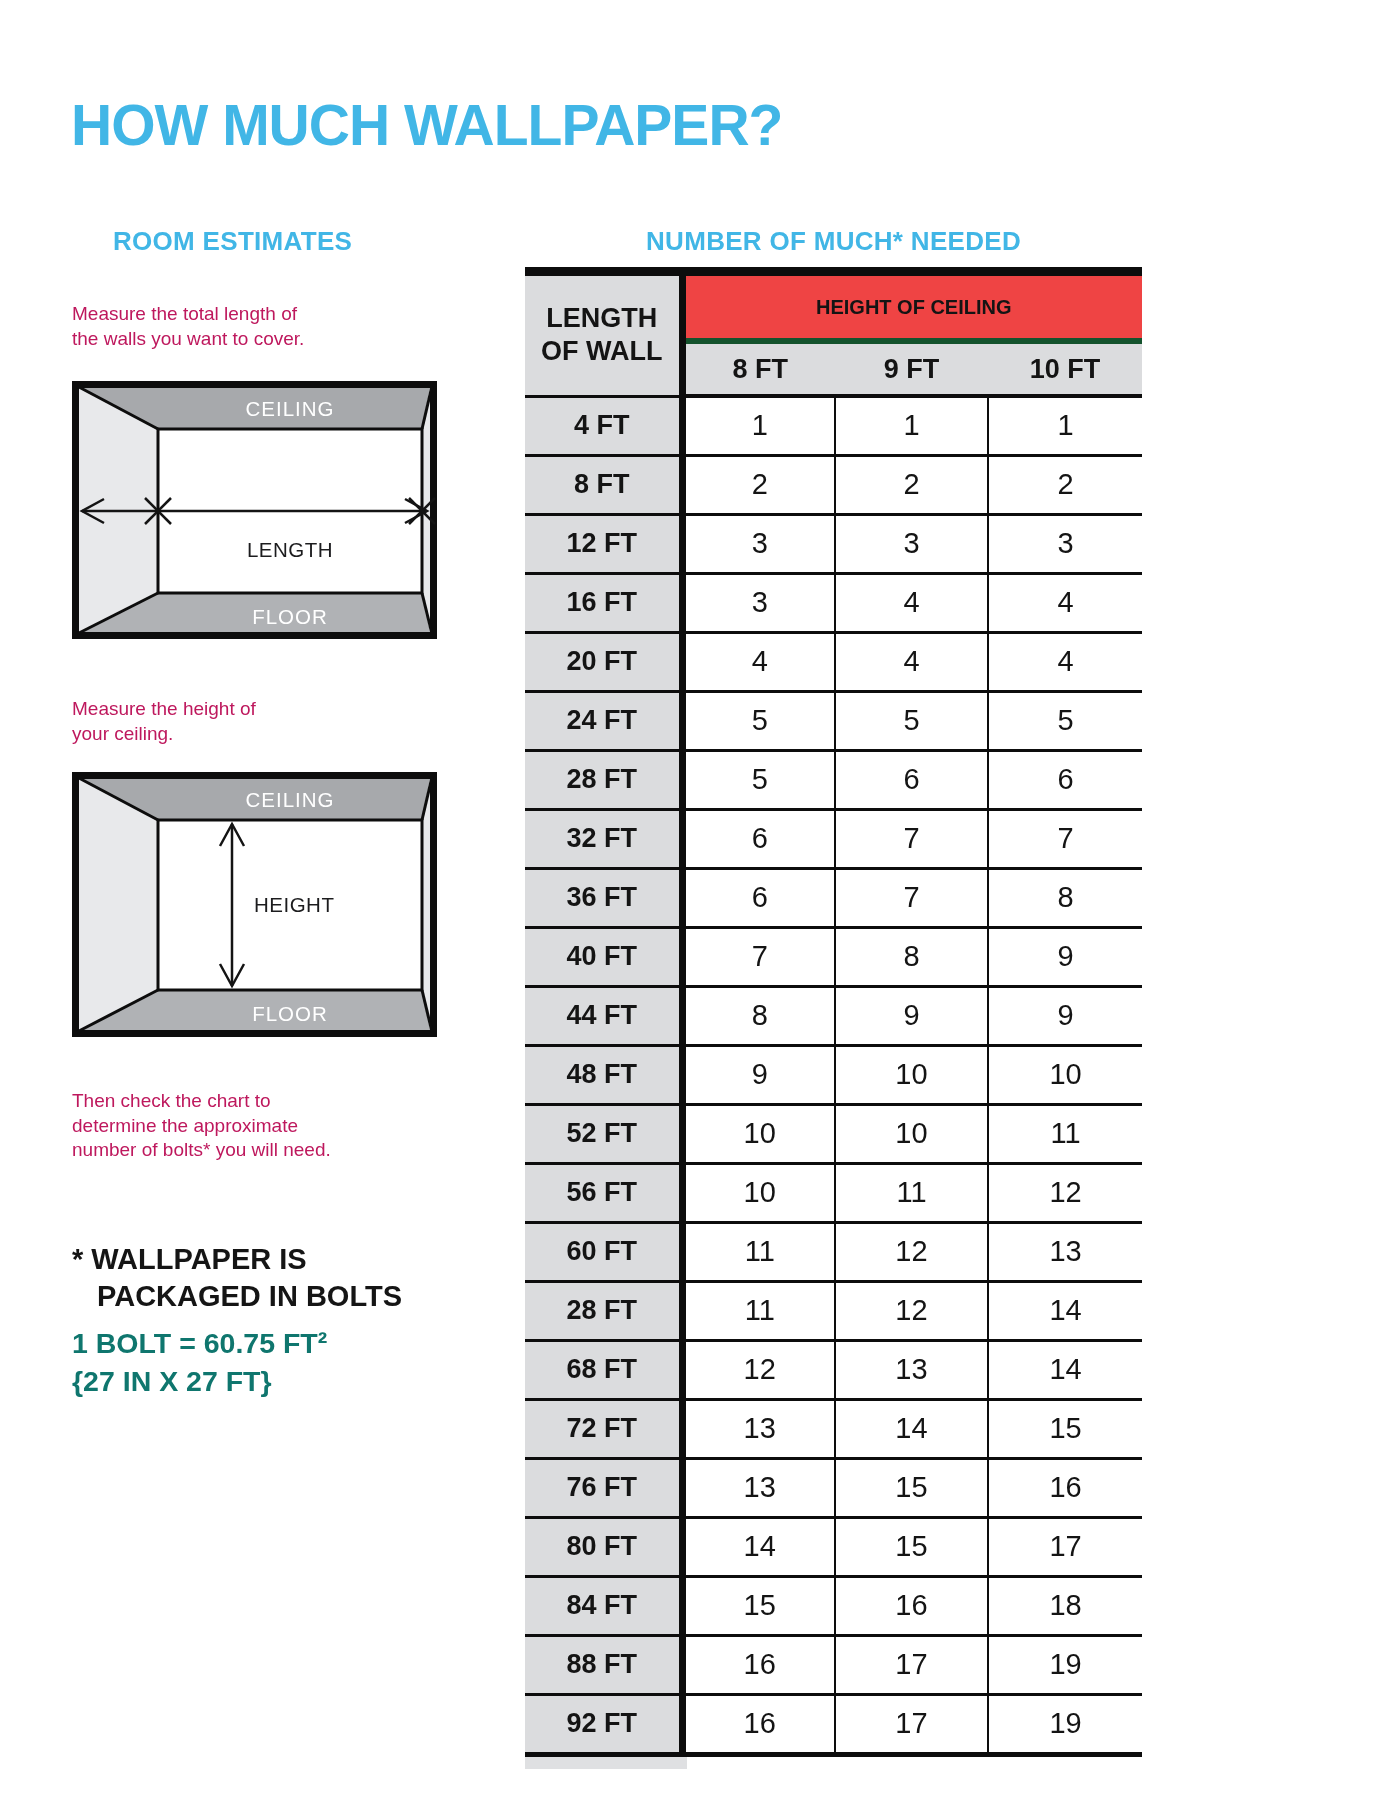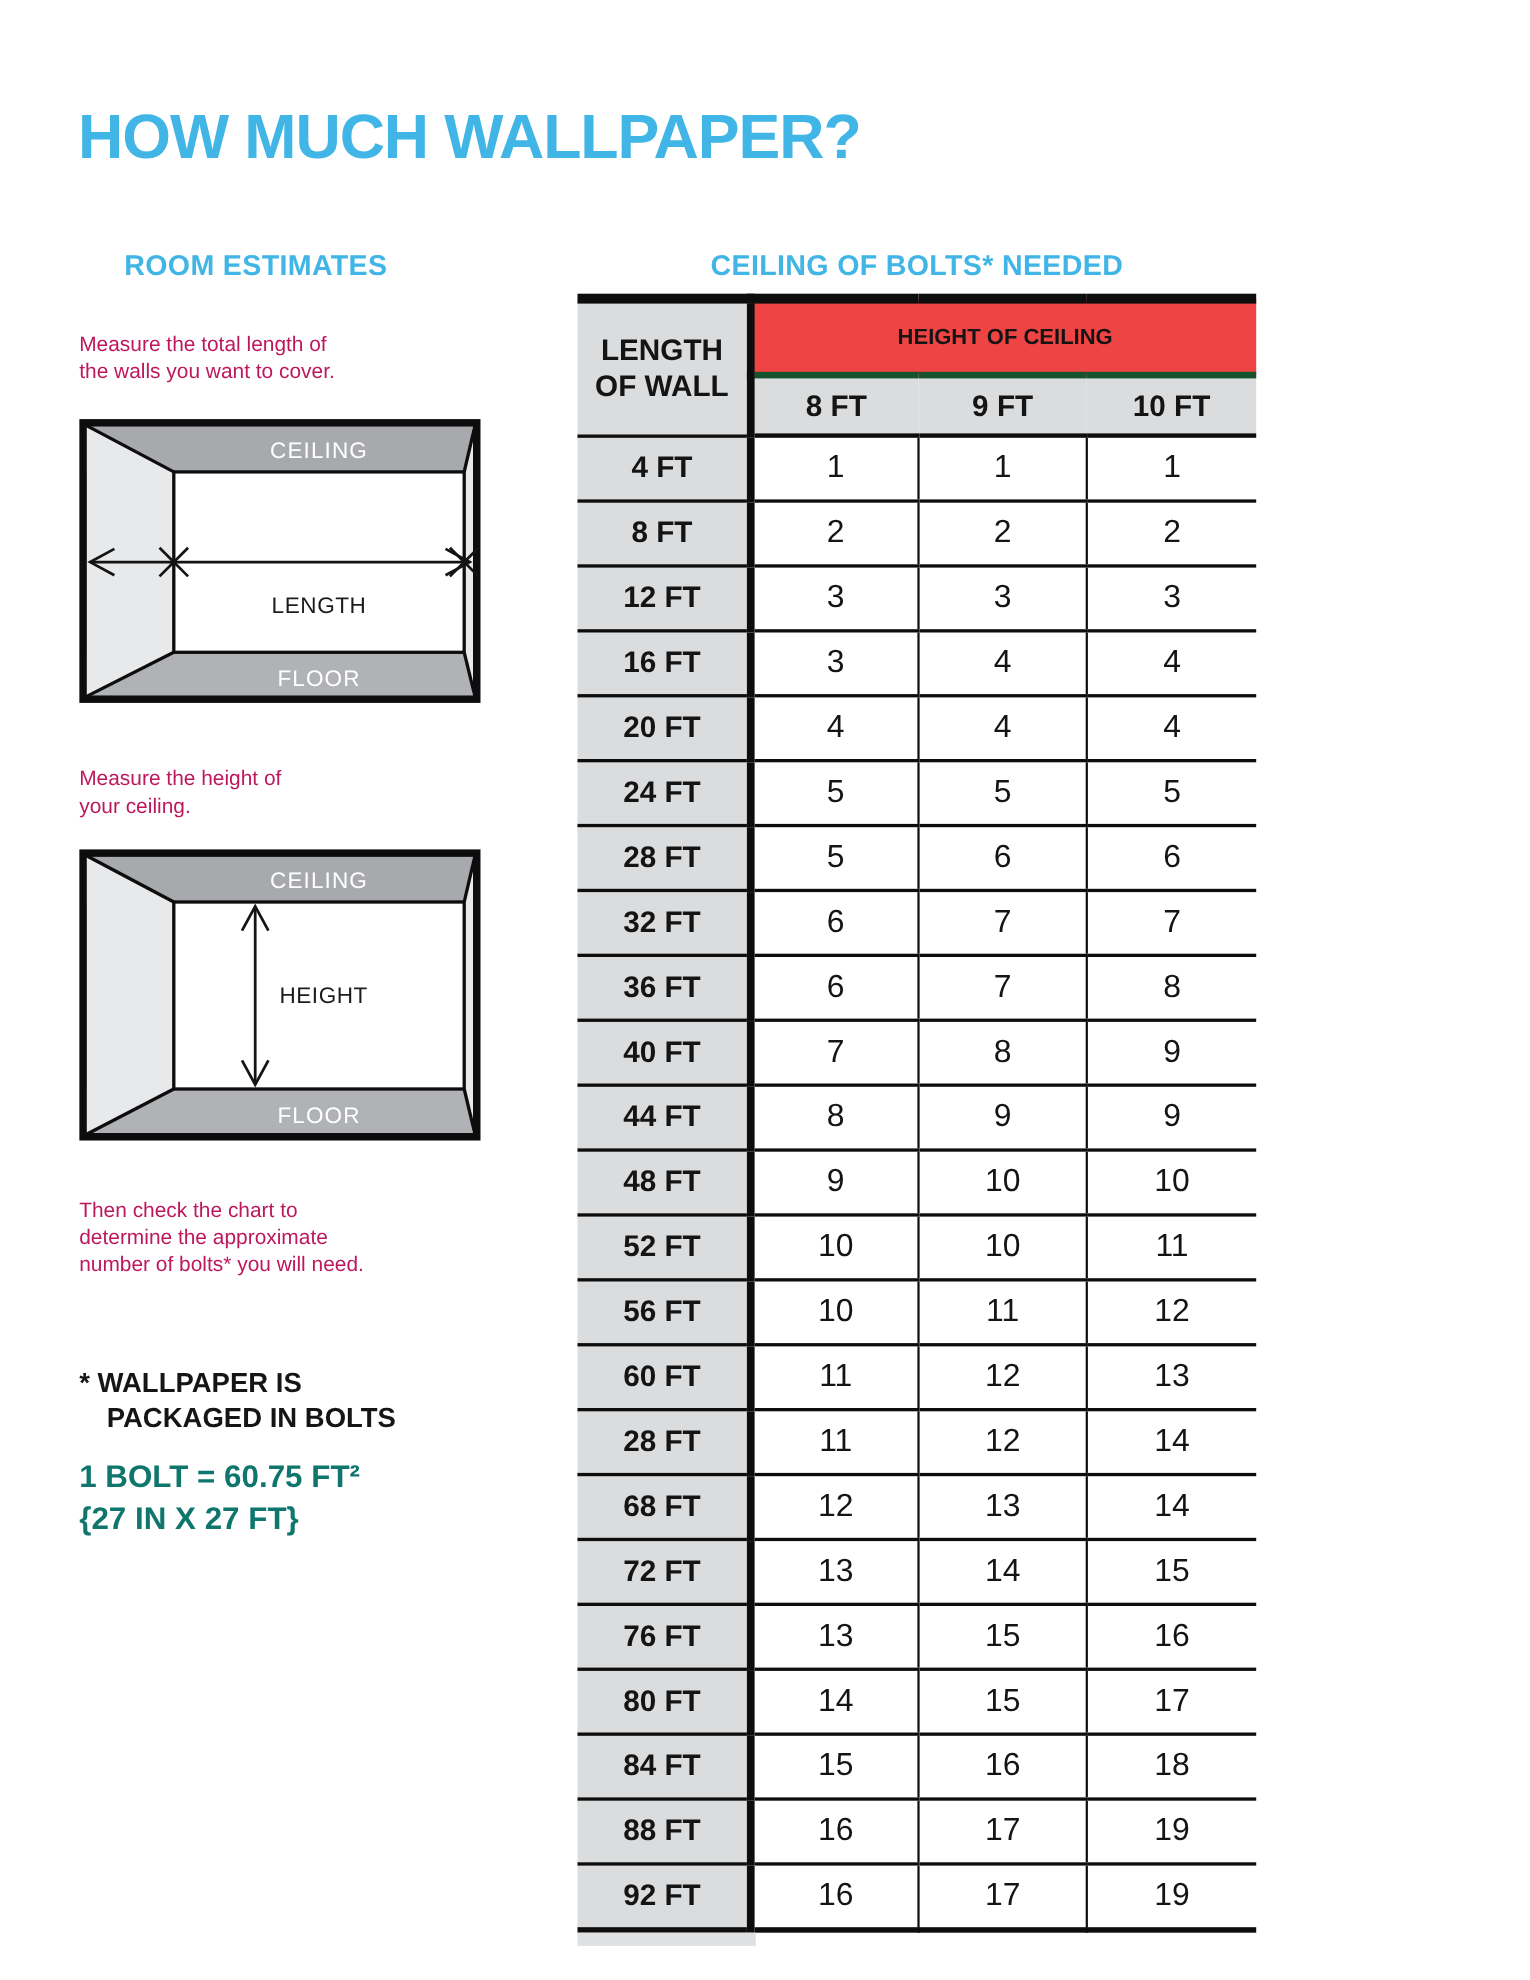--- a/index.html
+++ b/index.html
@@ -20,21 +20,21 @@
   #room-heading { left:72px; top:226px;margin-left:41px; }
   #table-heading { left:525px; top:226px; width:617px; text-align:center; }
   .body-text {
     position:absolute; left:72px; font-size:19px; line-height:1.3;
     white-space:pre-line; color:#be185d;
   }
   #step1 { top:283px; }
   #step2 { top:678px; }
   #step3 { top:1070px; }
   .footnote {
-    position:absolute; left:72px; top:1241px; font-size:25px;
+    position:absolute; left:72px; top:1241px; font-size:29px;
     font-weight:bold; line-height:1.28; color:#151515;
   }
   .footnote .line2 { margin-left:25px; }
   .bolt-eq {
     position:absolute; left:72px; top:1324px; font-size:28.5px;
     font-weight:bold; line-height:1.34; color:#0f766e;
   }
   .diagram { position:absolute; left:72px; }
   #diagram-length { top:381px; width:365px; height:258px; }
   #diagram-height { top:772px; width:365px; height:265px; }
@@ -84,21 +84,21 @@
 </style>
 </head>
 <body>
 
 <div class="page">
 
   <h1 class="title">HOW MUCH WALLPAPER?</h1>
 
   <div class="sec-heading" id="room-heading">ROOM ESTIMATES</div>
 
-  <div class="sec-heading" id="table-heading">CEILING OF BOLTS* NEEDED</div>
+  <div class="sec-heading" id="table-heading">NUMBER OF MUCH* NEEDED</div>
 
   <p class="body-text" id="step1">Measure the total length of
 the walls you want to cover.</p>
 
   <div class="diagram" id="diagram-length">
     <svg viewBox="0 0 365 258">
       <rect x="3.5" y="3.5" width="358" height="251" fill="#ffffff" stroke="#0d0d0d" stroke-width="7"></rect>
       <polygon points="7,7 358,7 350,48 86,48" fill="#A7A9AC"></polygon>
       <polygon points="7,251 358,251 350,212 86,212" fill="#B0B2B5"></polygon>
       <polygon points="7,7 86,48 86,212 7,251" fill="#E8E9EB"></polygon>

